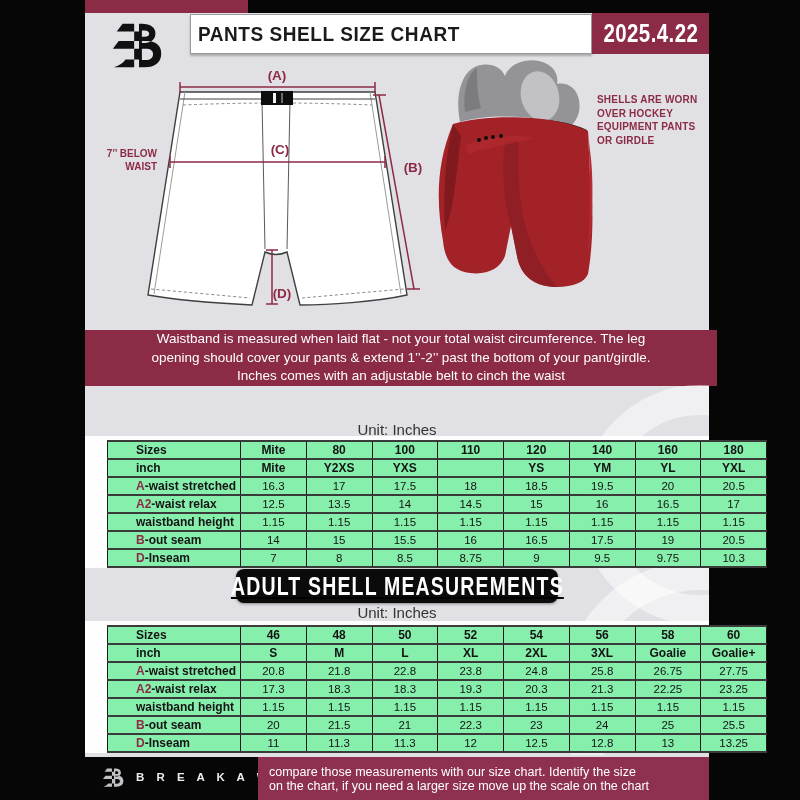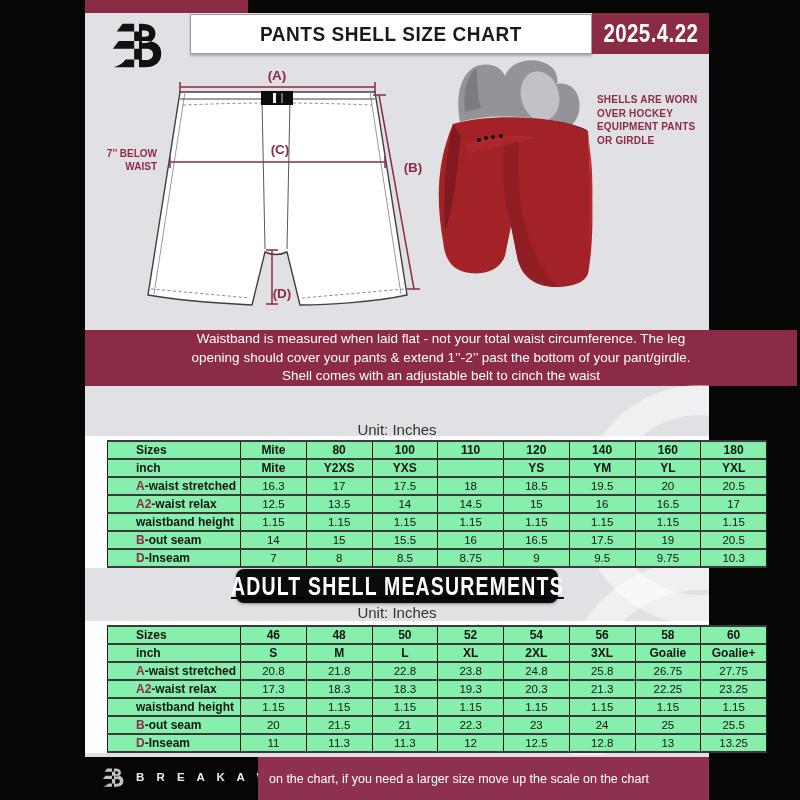--- a/index.html
+++ b/index.html
@@ -10,36 +10,36 @@
   
   .content-bg{left:85px;top:0;width:624px;height:757px;background:#e1e1e5;}
 
   
   .top-accent{left:85px;top:0;width:163px;height:13px;background:#8c2b46;}
   .top-black{left:248px;top:0;width:461px;height:13px;background:#060606;}
 
   
   .title-bar{left:190px;top:14px;width:400px;height:38px;background:#ffffff;
              border:1px solid #9a9aa0;box-shadow:0 2px 2px rgba(0,0,0,.25);
-             display:flex;align-items:center;justify-content:center;}
+             display:flex;align-items:center;justify-content:flex-start;}
   .title-bar span{font-size:20px;font-weight:700;letter-spacing:.6px;color:#1a1a1a;
                   transform:scaleX(.95);white-space:nowrap;}
   .date-box{left:592px;top:13px;width:117px;height:41px;background:#8c2b46;
             display:flex;align-items:center;justify-content:flex-end;}
   .date-box span{font-size:25px;font-weight:700;color:#fff;transform:scaleX(.82);
                  letter-spacing:.5px;white-space:nowrap;}
   .logo-header{left:112px;top:15px;}
 
   
   .diagram-svg{left:85px;top:56px;}
   .side-note{left:597px;top:93px;width:112px;color:#8c2b46;font-size:10px;font-weight:700;
              line-height:13.5px;letter-spacing:.2px;}
 
   
-  .banner{left:85px;top:330px;width:712px;height:56px;background:#8c2b46;color:#fff;
+  .banner{left:85px;top:330px;width:632px;height:56px;background:#8c2b46;color:#fff;
           text-align:center;font-size:13.5px;line-height:18.5px;padding-top:0;
           display:flex;flex-direction:column;justify-content:center;}
 
   
   .sec-box{width:322px;height:34px;background:#0b0b0b;border-radius:8px;
            display:flex;align-items:center;justify-content:center;box-shadow:0 1px 3px rgba(0,0,0,.4);}
   .sec-box span{color:#fff;font-size:25px;font-weight:700;letter-spacing:1.5px;
                 transform:scaleX(.78);white-space:nowrap;}
   #youth-box{left:236px;top:388px;}
   #adult-box{left:236px;top:569px;text-decoration:underline;}
@@ -152,21 +152,21 @@
   <div class="abs side-note">
     <div>SHELLS ARE WORN</div>
     <div>OVER HOCKEY</div>
     <div>EQUIPMENT PANTS</div>
     <div>OR GIRDLE</div>
   </div>
 
   <div class="abs banner">
     <div>Waistband is measured when laid flat - not your total waist circumference. The leg</div>
     <div>opening should cover your pants &amp; extend 1’’-2’’ past the bottom of your pant/girdle.</div>
-    <div>Shell comes with an adjustable belt to cinch the waist</div>
+    <div>Inches comes with an adjustable belt to cinch the waist</div>
   </div>
 
   <div class="abs panel" id="panel1"></div>
   <div class="abs panel" id="panel2"></div>
 
   <div class="abs wm-clip">
     <div class="ring" style="left:495px;top:45px;width:240px;height:240px;"></div>
     <div class="ring" style="left:475px;top:220px;width:280px;height:280px;"></div>
   </div>
 
@@ -371,16 +371,17 @@
         M10,9 L27,9 L27,17 L4,17 Z
         M6,27 L27,27 L27,35 L0,35 Z
         M27,46 L27,54 L1,54 Q10,51 13,46 Z
         M22,9 L30,9 L30,54 L22,54 Z
         M30,9 C39,9 44,13 44,19 C44,25 40,28.5 34,29 L30,29 L30,22.5 L33,22.5 C36,22.5 37.5,21.5 37.5,19.5 C37.5,17.5 36,16 33,16 L30,16 Z
         M30,27 L35,27 C45,27 50,32 50,40 C50,49 43.5,54 33,54 L30,54 L30,46.5 L34,46.5 C38.5,46.5 41.5,44.5 41.5,40.5 C41.5,37 39,35 34,35 L30,35 Z"></path>
     </svg>
     <span class="wordmark">B R E A K A W A Y</span>
   </div>
   <div class="abs footer-note">
+    <div>compare those measurements  with our size chart. Identify the size</div>
     <div>on the chart, if you need a larger size move up the scale on the chart</div>
   </div>
 
 </div>
 
 </body></html>

